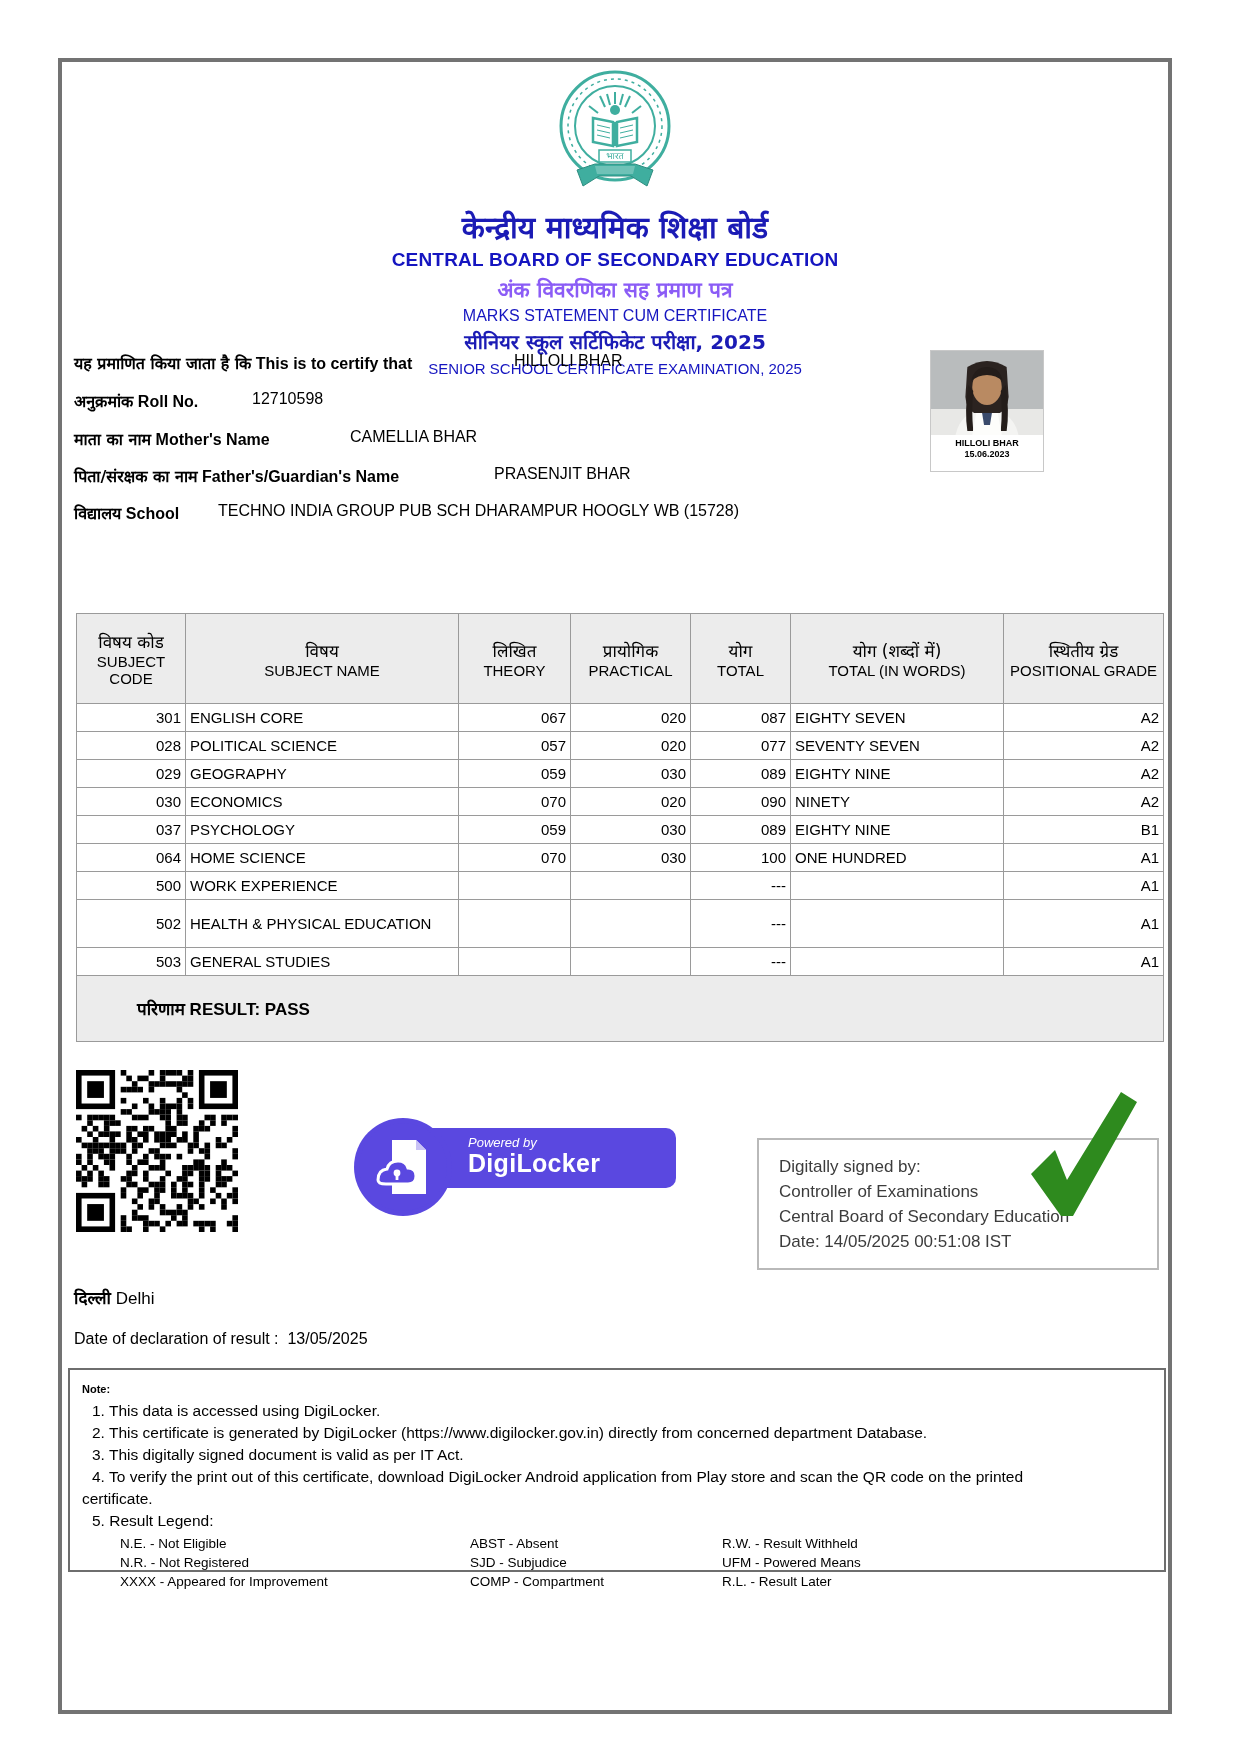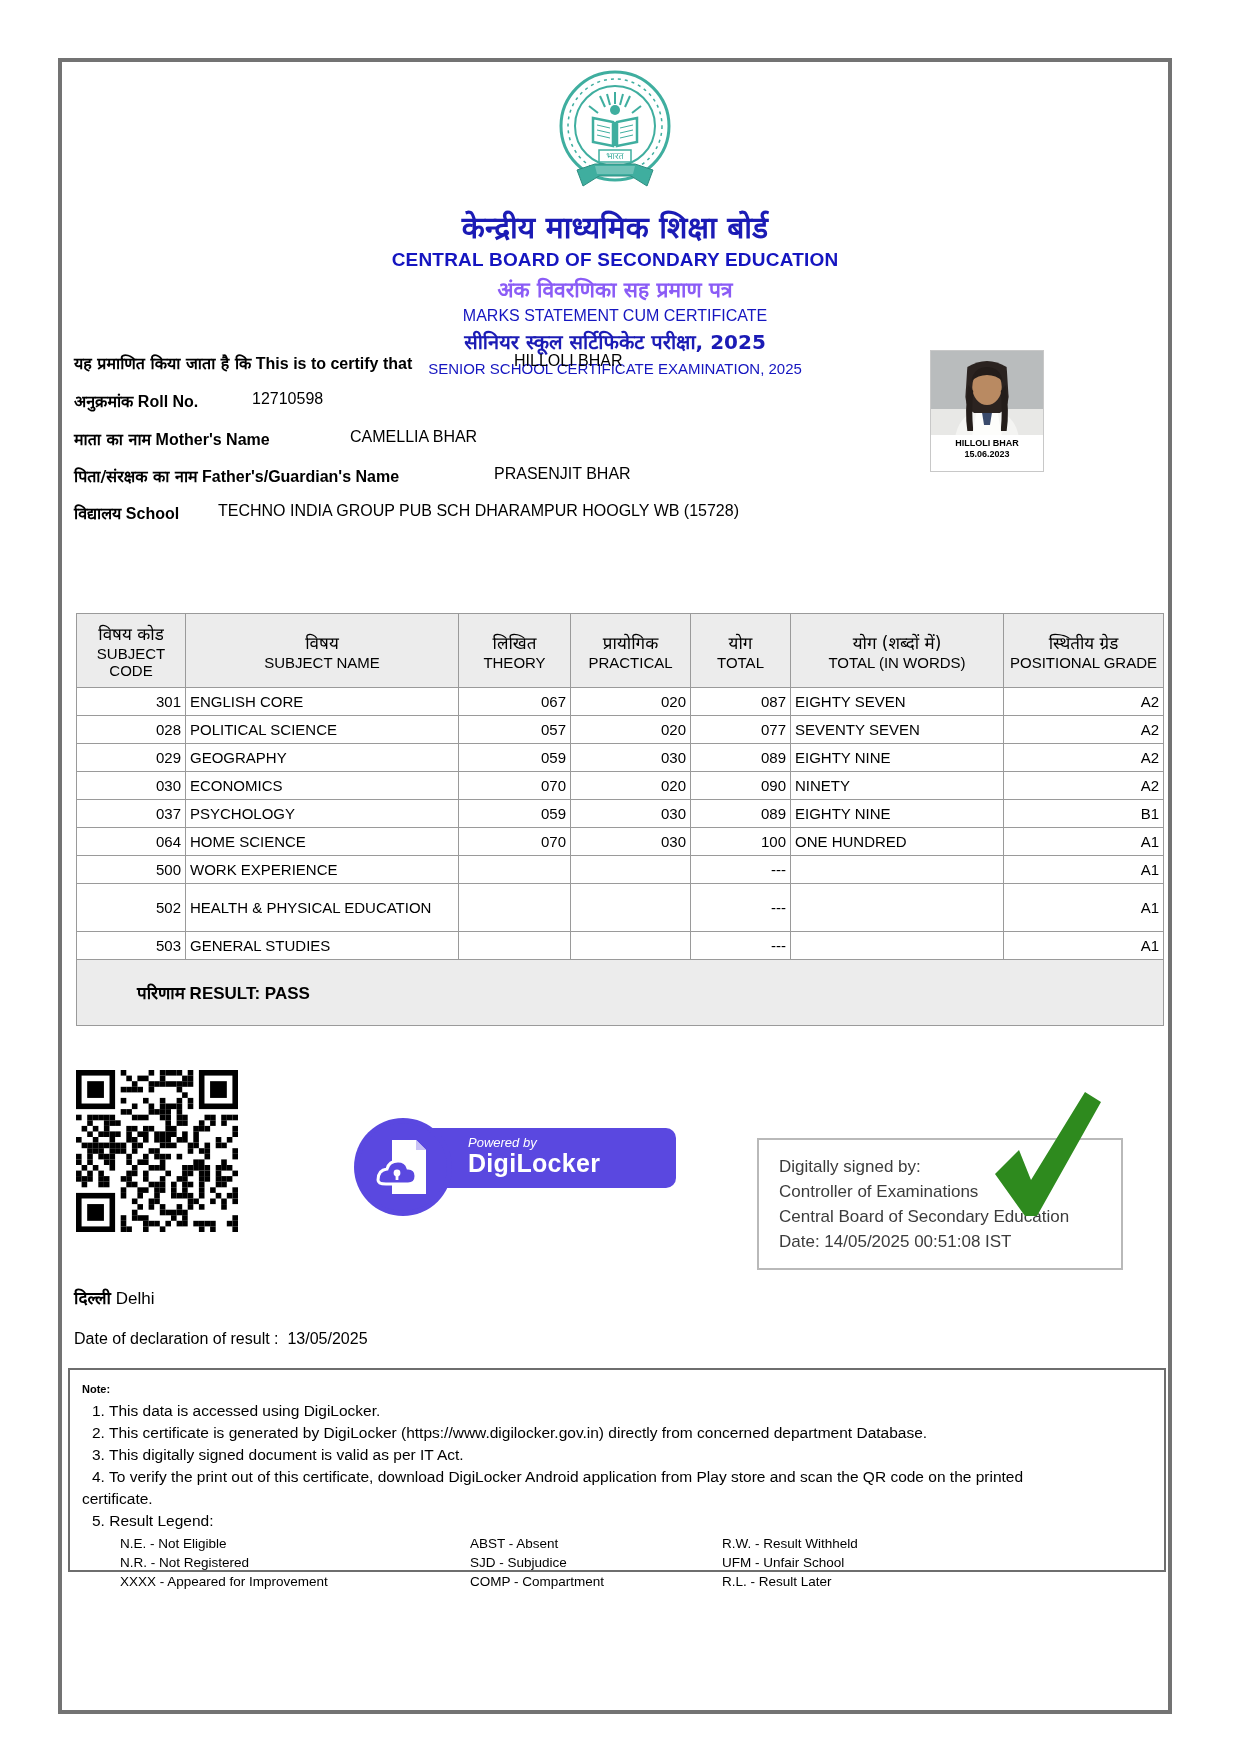--- a/index.html
+++ b/index.html
@@ -28,40 +28,40 @@
 
   
   .photo-box { position:absolute; left:868px; top:288px; width:114px; height:122px;
                border:1px solid #c8c8c8; background:#fff; }
   .photo-img { width:100%; height:84px; display:block; }
   .photo-cap { text-align:center; font-size:9px; font-weight:bold; line-height:11px; padding-top:3px; }
 
   
   table.marks { position:absolute; left:14px; top:551px; width:1087px; border-collapse:collapse; table-layout:fixed; }
   table.marks th, table.marks td { border:1px solid #9a9a9a; }
-  table.marks th { background:#ececec; font-weight:normal; vertical-align:middle; padding:8px 2px; }
+  table.marks th { background:#ececec; font-weight:normal; vertical-align:middle; padding:16px 2px; }
   table.marks th .h-hi { font-size:17px; font-family:"DejaVu Sans",sans-serif; }
   table.marks th .h-en { font-size:15px; }
   table.marks td { font-size:15px; height:28px; padding:1px 4px; vertical-align:middle; background:#fff; }
   td.c { text-align:right; }
   tr.result-band td { background:#ececec; height:66px; font-size:17px; font-weight:bold; padding-left:60px; }
 
   
   .qr { position:absolute; left:14px; top:1008px; width:162px; height:162px; background:#fff; }
 
   
   .dlg { position:absolute; left:292px; top:1056px; width:340px; height:100px; }
   .dlg-banner { position:absolute; left:52px; top:10px; width:270px; height:60px;
                 background:#5a48e0; border-radius:10px; padding-left:62px; color:#fff; }
   .dlg-pb { font-size:13px; font-style:italic; margin-top:7px; }
   .dlg-brand { font-size:25px; font-weight:bold; line-height:26px; letter-spacing:.3px; }
   .dlg-circle { position:absolute; left:0; top:0; width:98px; height:98px; }
 
   
-  .sigbox { position:absolute; left:695px; top:1076px; width:366px; height:132px;
+  .sigbox { position:absolute; left:695px; top:1076px; width:402px; height:132px;
             border:2px solid #b9b9b9; background:#fff; padding:14px 0 0 20px; }
   .sigbox div { font-size:17px; line-height:25px; color:#3c3c3c; }
   .sig-check { position:absolute; right:18px; top:-52px; width:118px; height:140px; }
 
   .place-line { position:absolute; left:12px; top:1224px; font-size:17px; }
   .place-line .hi { font-weight:bold; }
   .decl-line { position:absolute; left:12px; top:1268px; font-size:16px; }
 
   
   .notebox { position:absolute; left:6px; top:1306px; width:1098px; height:204px;
@@ -661,21 +661,21 @@
      <div class="ni">3. This digitally signed document is valid as per IT Act.</div>
      <div class="ni">4. To verify the print out of this certificate, download DigiLocker Android application from Play store and scan the QR code on the printed</div>
      <div class="ni noindent">certificate.</div>
      <div class="ni">5. Result Legend:</div>
      <div class="legend">
        <span class="lg-r0 lg-c0">N.E. - Not Eligible</span>
        <span class="lg-r0 lg-c1">ABST - Absent</span>
        <span class="lg-r0 lg-c2">R.W. - Result Withheld</span>
        <span class="lg-r1 lg-c0">N.R. - Not Registered</span>
        <span class="lg-r1 lg-c1">SJD - Subjudice</span>
-       <span class="lg-r1 lg-c2">UFM - Unfair School</span>
+       <span class="lg-r1 lg-c2">UFM - Powered Means</span>
        <span class="lg-r2 lg-c0">XXXX - Appeared for Improvement</span>
        <span class="lg-r2 lg-c1">COMP - Compartment</span>
        <span class="lg-r2 lg-c2">R.L. - Result Later</span>
      </div>
    </div>
 
   </div>
  </div>
 </div>
 

